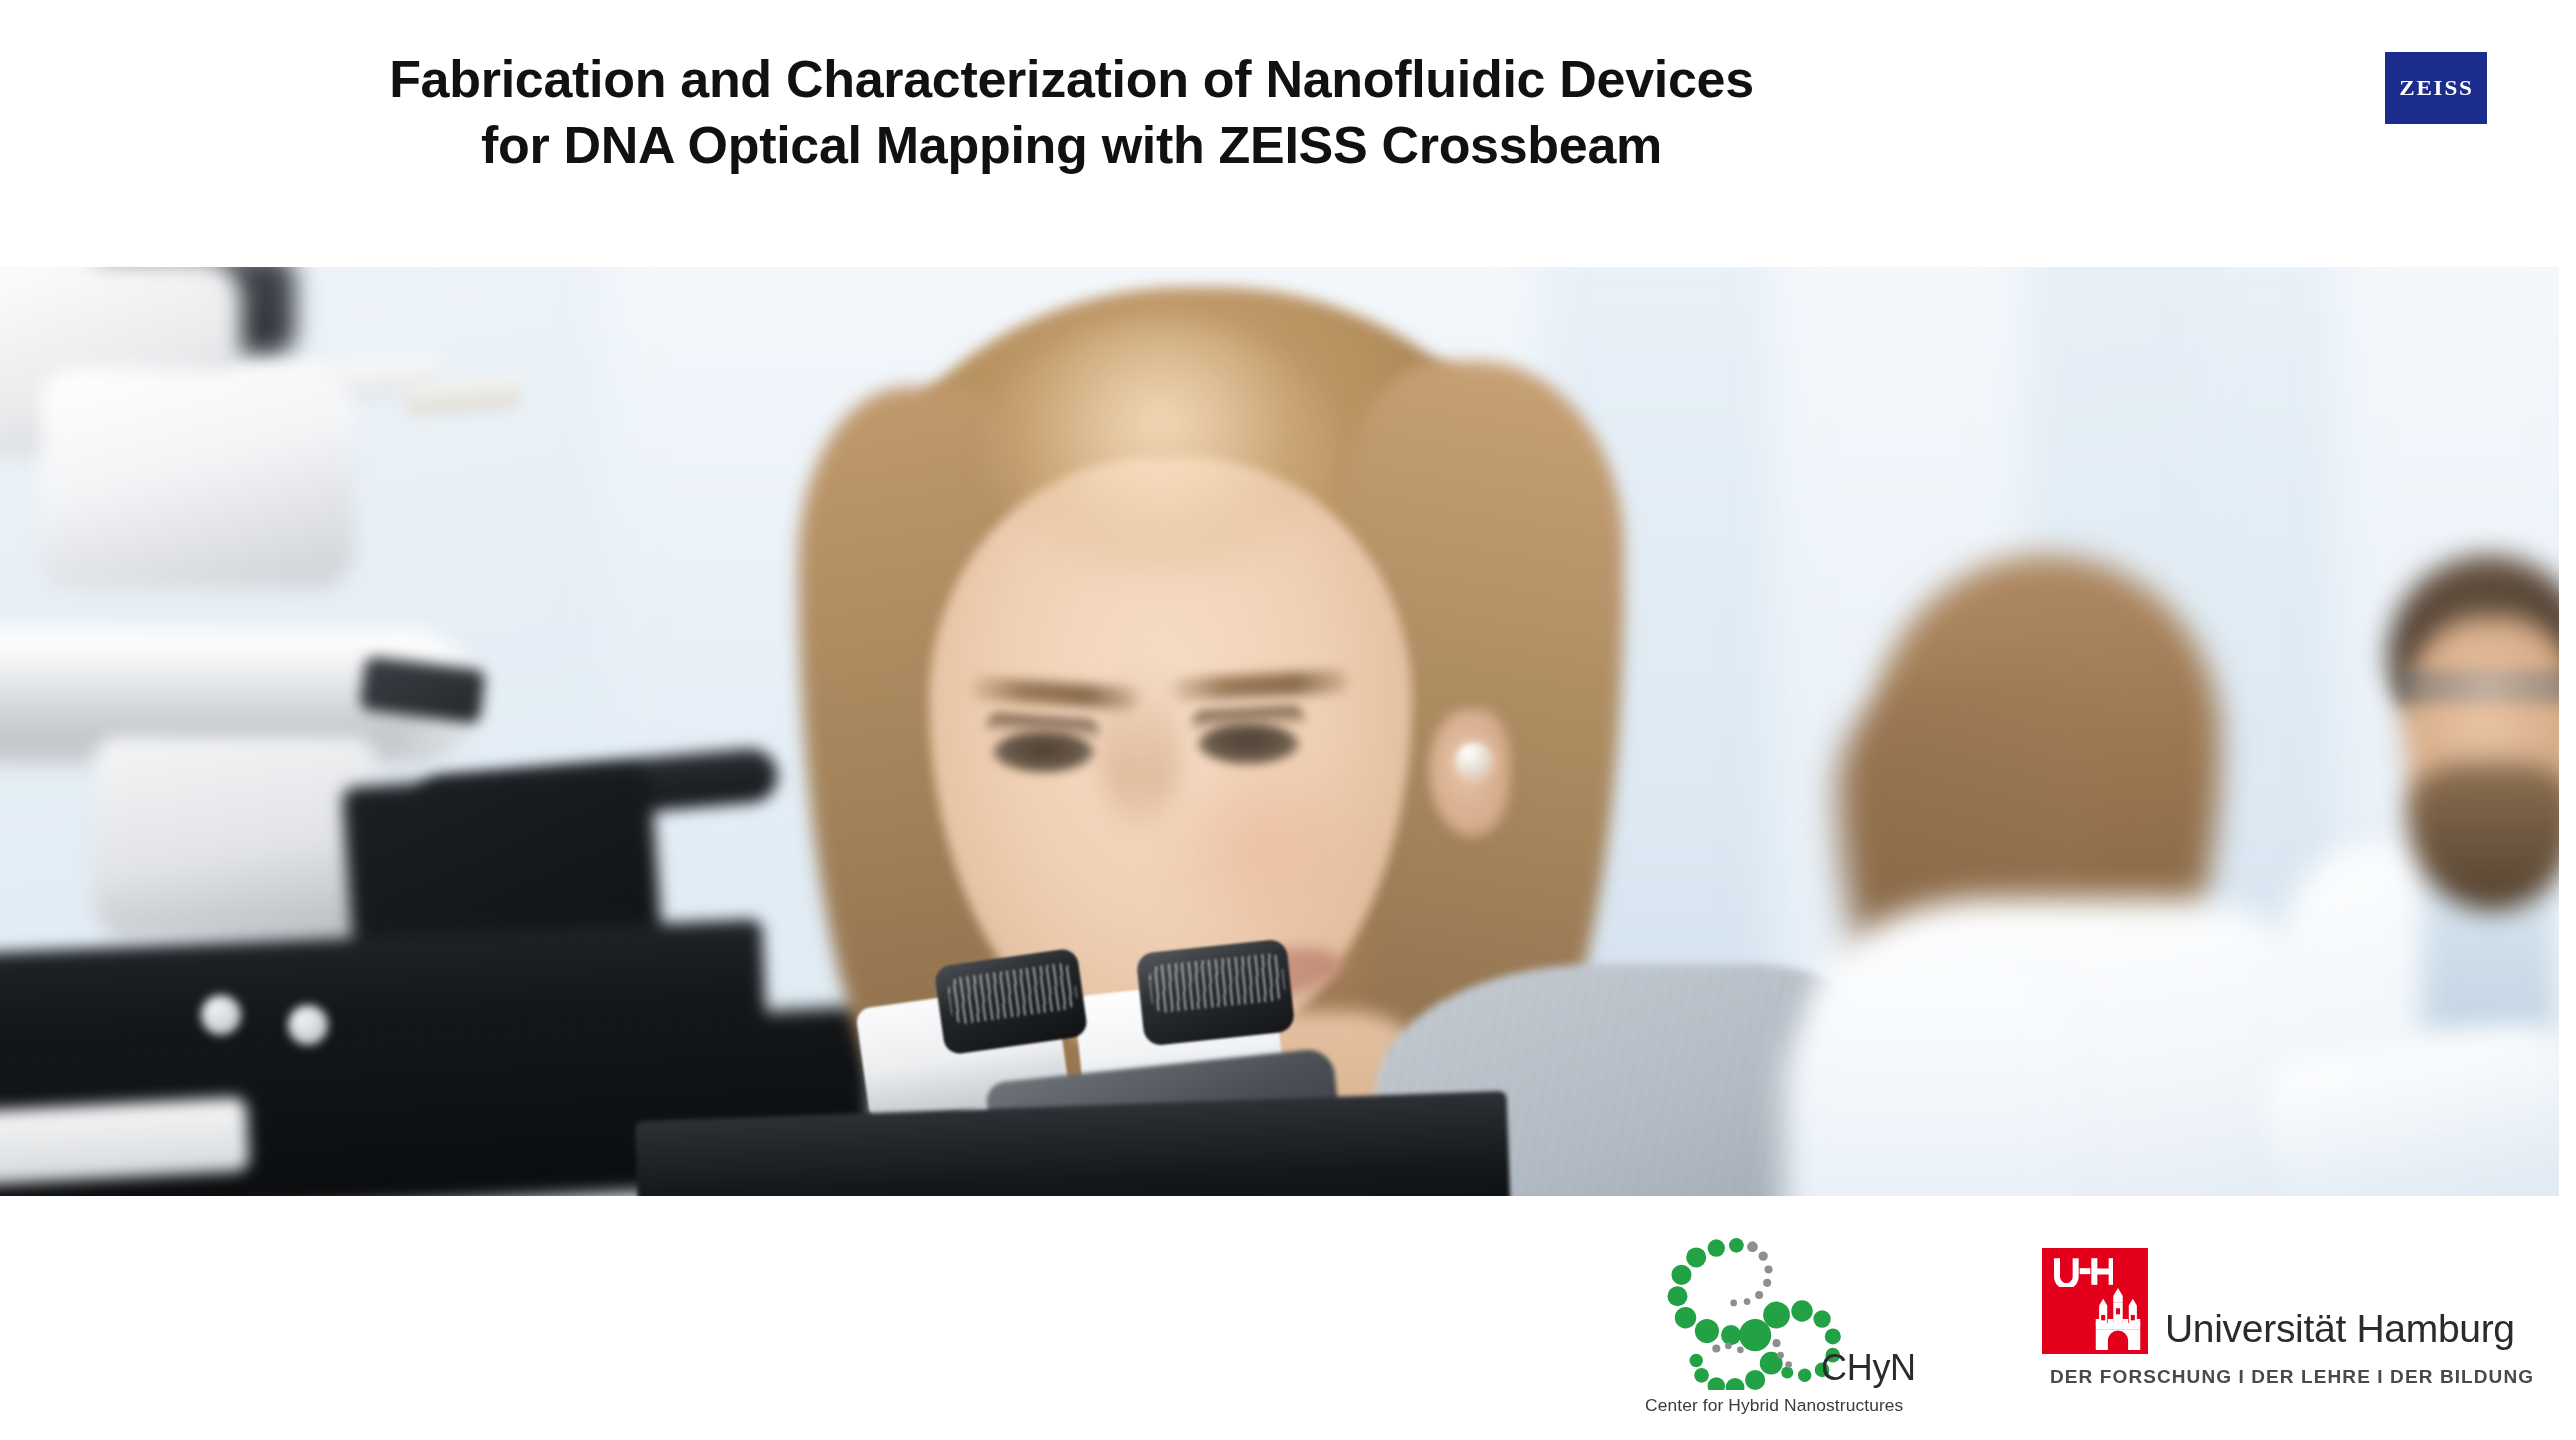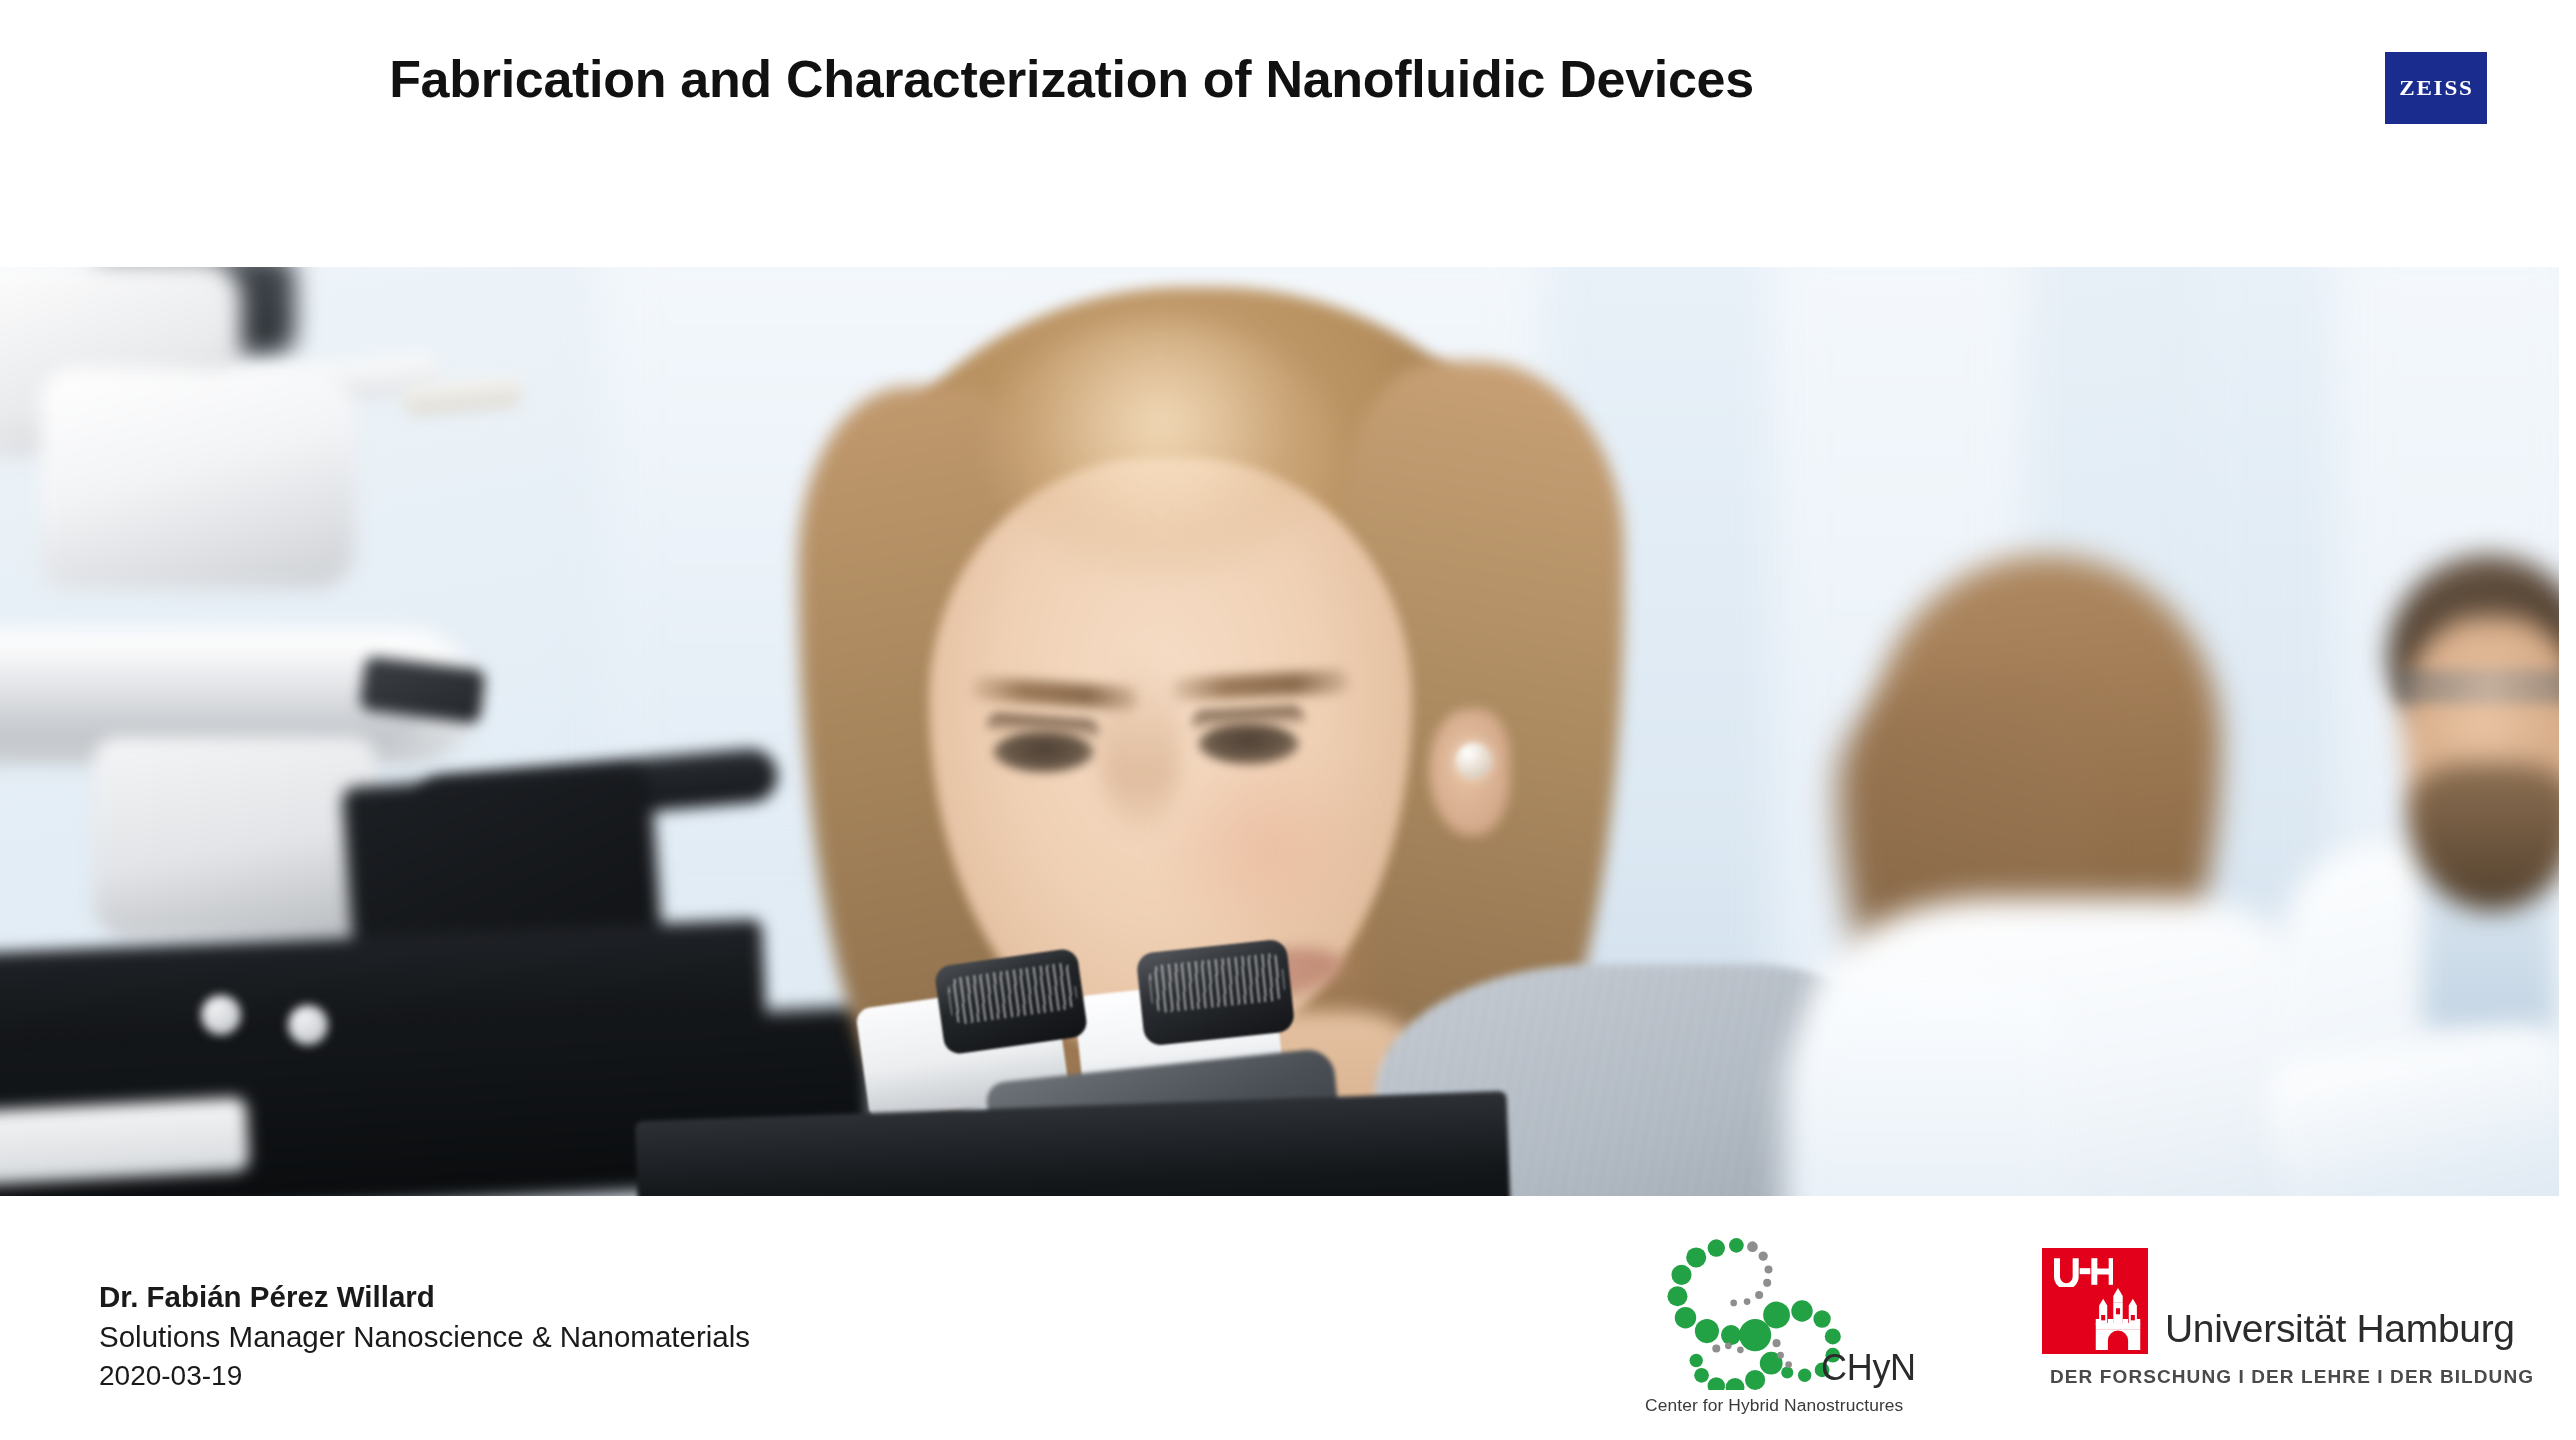--- a/index.html
+++ b/index.html
@@ -553,20 +553,21 @@
     white-space: nowrap;
   }
 </style>
 </head>
 <body>
 
 <div class="slide">
 
   <div class="title-block">
     <div class="title-line">Fabrication and Characterization of Nanofluidic Devices</div>
+    <div class="title-line">for DNA Optical Mapping with ZEISS Crossbeam</div>
   </div>
 
   <div class="zeiss-logo">
     <span class="zeiss-logo-text">ZEISS</span>
   </div>
 
   <div class="hero-photo">
 
     <div class="bg-panel" style="left:1543px; top:-27px; width:282px; height:973px;"></div>
     <div class="bg-panel-b" style="left:1771px; top:-27px; width:255px; height:973px;"></div>
@@ -634,29 +635,20 @@
       <div class="fig-man-shirt"></div>
       <div class="fig-man-hair"></div>
       <div class="fig-man-face"></div>
       <div class="fig-man-glasses"></div>
       <div class="fig-man-beard"></div>
       <div class="fig-man-arm"></div>
     </div>
 
   </div>
 
-  <div class="footer">
-
-    <div class="author-block">
-      <div class="author-name">Dr. Fabián Pérez Willard</div>
-      <div class="author-role">Solutions Manager Nanoscience &amp; Nanomaterials</div>
-      <div class="author-date">2020-03-19</div>
-    </div>
-
-  </div>
 
   <div class="chyn-logo">
     <div class="chyn-dots">
       <svg viewBox="0 0 380 230" width="255" height="154" aria-hidden="true">
         <g fill="#22a145">
 
           <circle cx="118" cy="18" r="13"></circle>
           <circle cx="148" cy="14" r="11"></circle>
           <circle cx="88" cy="32" r="15"></circle>
           <circle cx="66" cy="58" r="15"></circle>

